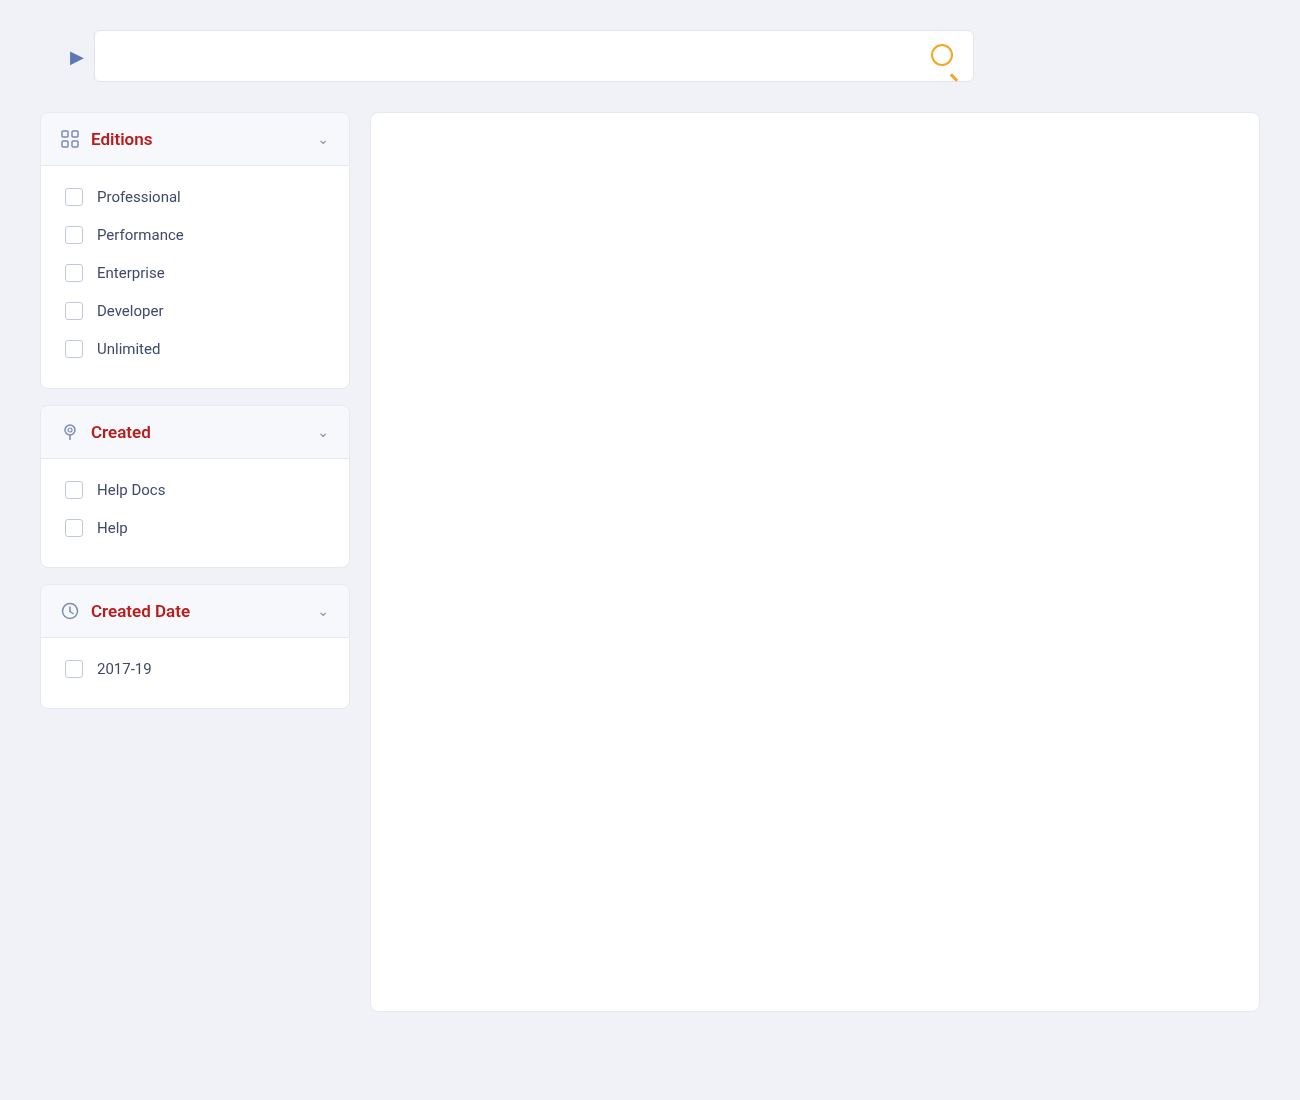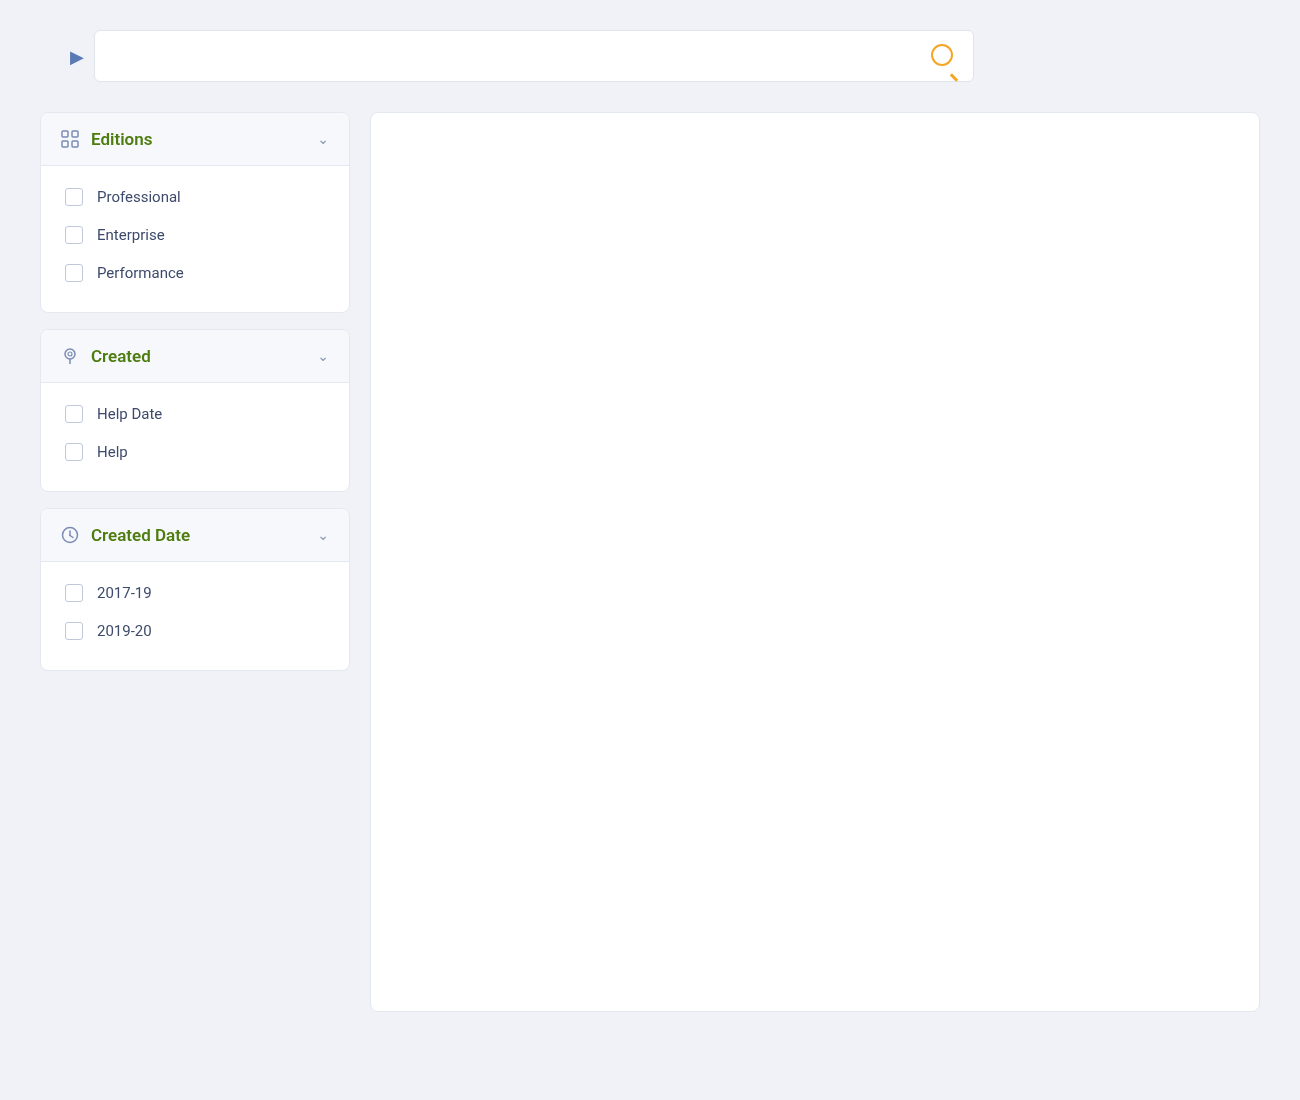--- a/index.html
+++ b/index.html
@@ -121,21 +121,21 @@
     .filter-header-icon {
       color: #7a8bb5;
       font-size: 18px;
       display: flex;
       align-items: center;
     }
 
     .filter-header-title {
       font-size: 17px;
       font-weight: 600;
-      color: #4d7c0f;
+      color: #b91c1c;
     }
 
     .chevron-icon {
       color: #8a96b3;
       font-size: 14px;
     }
 
     .filter-body {
       padding: 12px 20px 20px;
     }
@@ -227,25 +227,33 @@
           </div>
           <span class="chevron-icon">⌄</span>
         </div>
         <div class="filter-body">
           <div class="checkbox-item">
             <div class="checkbox-box"></div>
             <span class="checkbox-label">Professional</span>
           </div>
           <div class="checkbox-item">
             <div class="checkbox-box"></div>
+            <span class="checkbox-label">Performance</span>
+          </div>
+          <div class="checkbox-item">
+            <div class="checkbox-box"></div>
             <span class="checkbox-label">Enterprise</span>
           </div>
           <div class="checkbox-item">
             <div class="checkbox-box"></div>
-            <span class="checkbox-label">Performance</span>
+            <span class="checkbox-label">Developer</span>
+          </div>
+          <div class="checkbox-item">
+            <div class="checkbox-box"></div>
+            <span class="checkbox-label">Unlimited</span>
           </div>
         </div>
       </div>
 
       <div class="filter-section">
         <div class="filter-header">
           <div class="filter-header-left">
             <span class="filter-header-icon">
               <svg class="icon-pin" viewBox="0 0 18 18" fill="none" xmlns="http://www.w3.org/2000/svg">
                 <circle cx="9" cy="7" r="5" stroke="#7a8bb5" stroke-width="1.5"></circle>
@@ -253,21 +261,21 @@
                 <line x1="9" y1="12" x2="9" y2="17" stroke="#7a8bb5" stroke-width="1.5"></line>
               </svg>
             </span>
             <span class="filter-header-title">Created</span>
           </div>
           <span class="chevron-icon">⌄</span>
         </div>
         <div class="filter-body">
           <div class="checkbox-item">
             <div class="checkbox-box"></div>
-            <span class="checkbox-label">Help Date</span>
+            <span class="checkbox-label">Help Docs</span>
           </div>
           <div class="checkbox-item">
             <div class="checkbox-box"></div>
             <span class="checkbox-label">Help</span>
           </div>
         </div>
       </div>
 
       <div class="filter-section">
         <div class="filter-header">
@@ -281,24 +289,20 @@
             </span>
             <span class="filter-header-title">Created Date</span>
           </div>
           <span class="chevron-icon">⌄</span>
         </div>
         <div class="filter-body">
           <div class="checkbox-item">
             <div class="checkbox-box"></div>
             <span class="checkbox-label">2017-19</span>
           </div>
-          <div class="checkbox-item">
-            <div class="checkbox-box"></div>
-            <span class="checkbox-label">2019-20</span>
-          </div>
         </div>
       </div>
 
     </div>
 
     <div class="content-area">
     </div>
 
   </div>
 </div>

